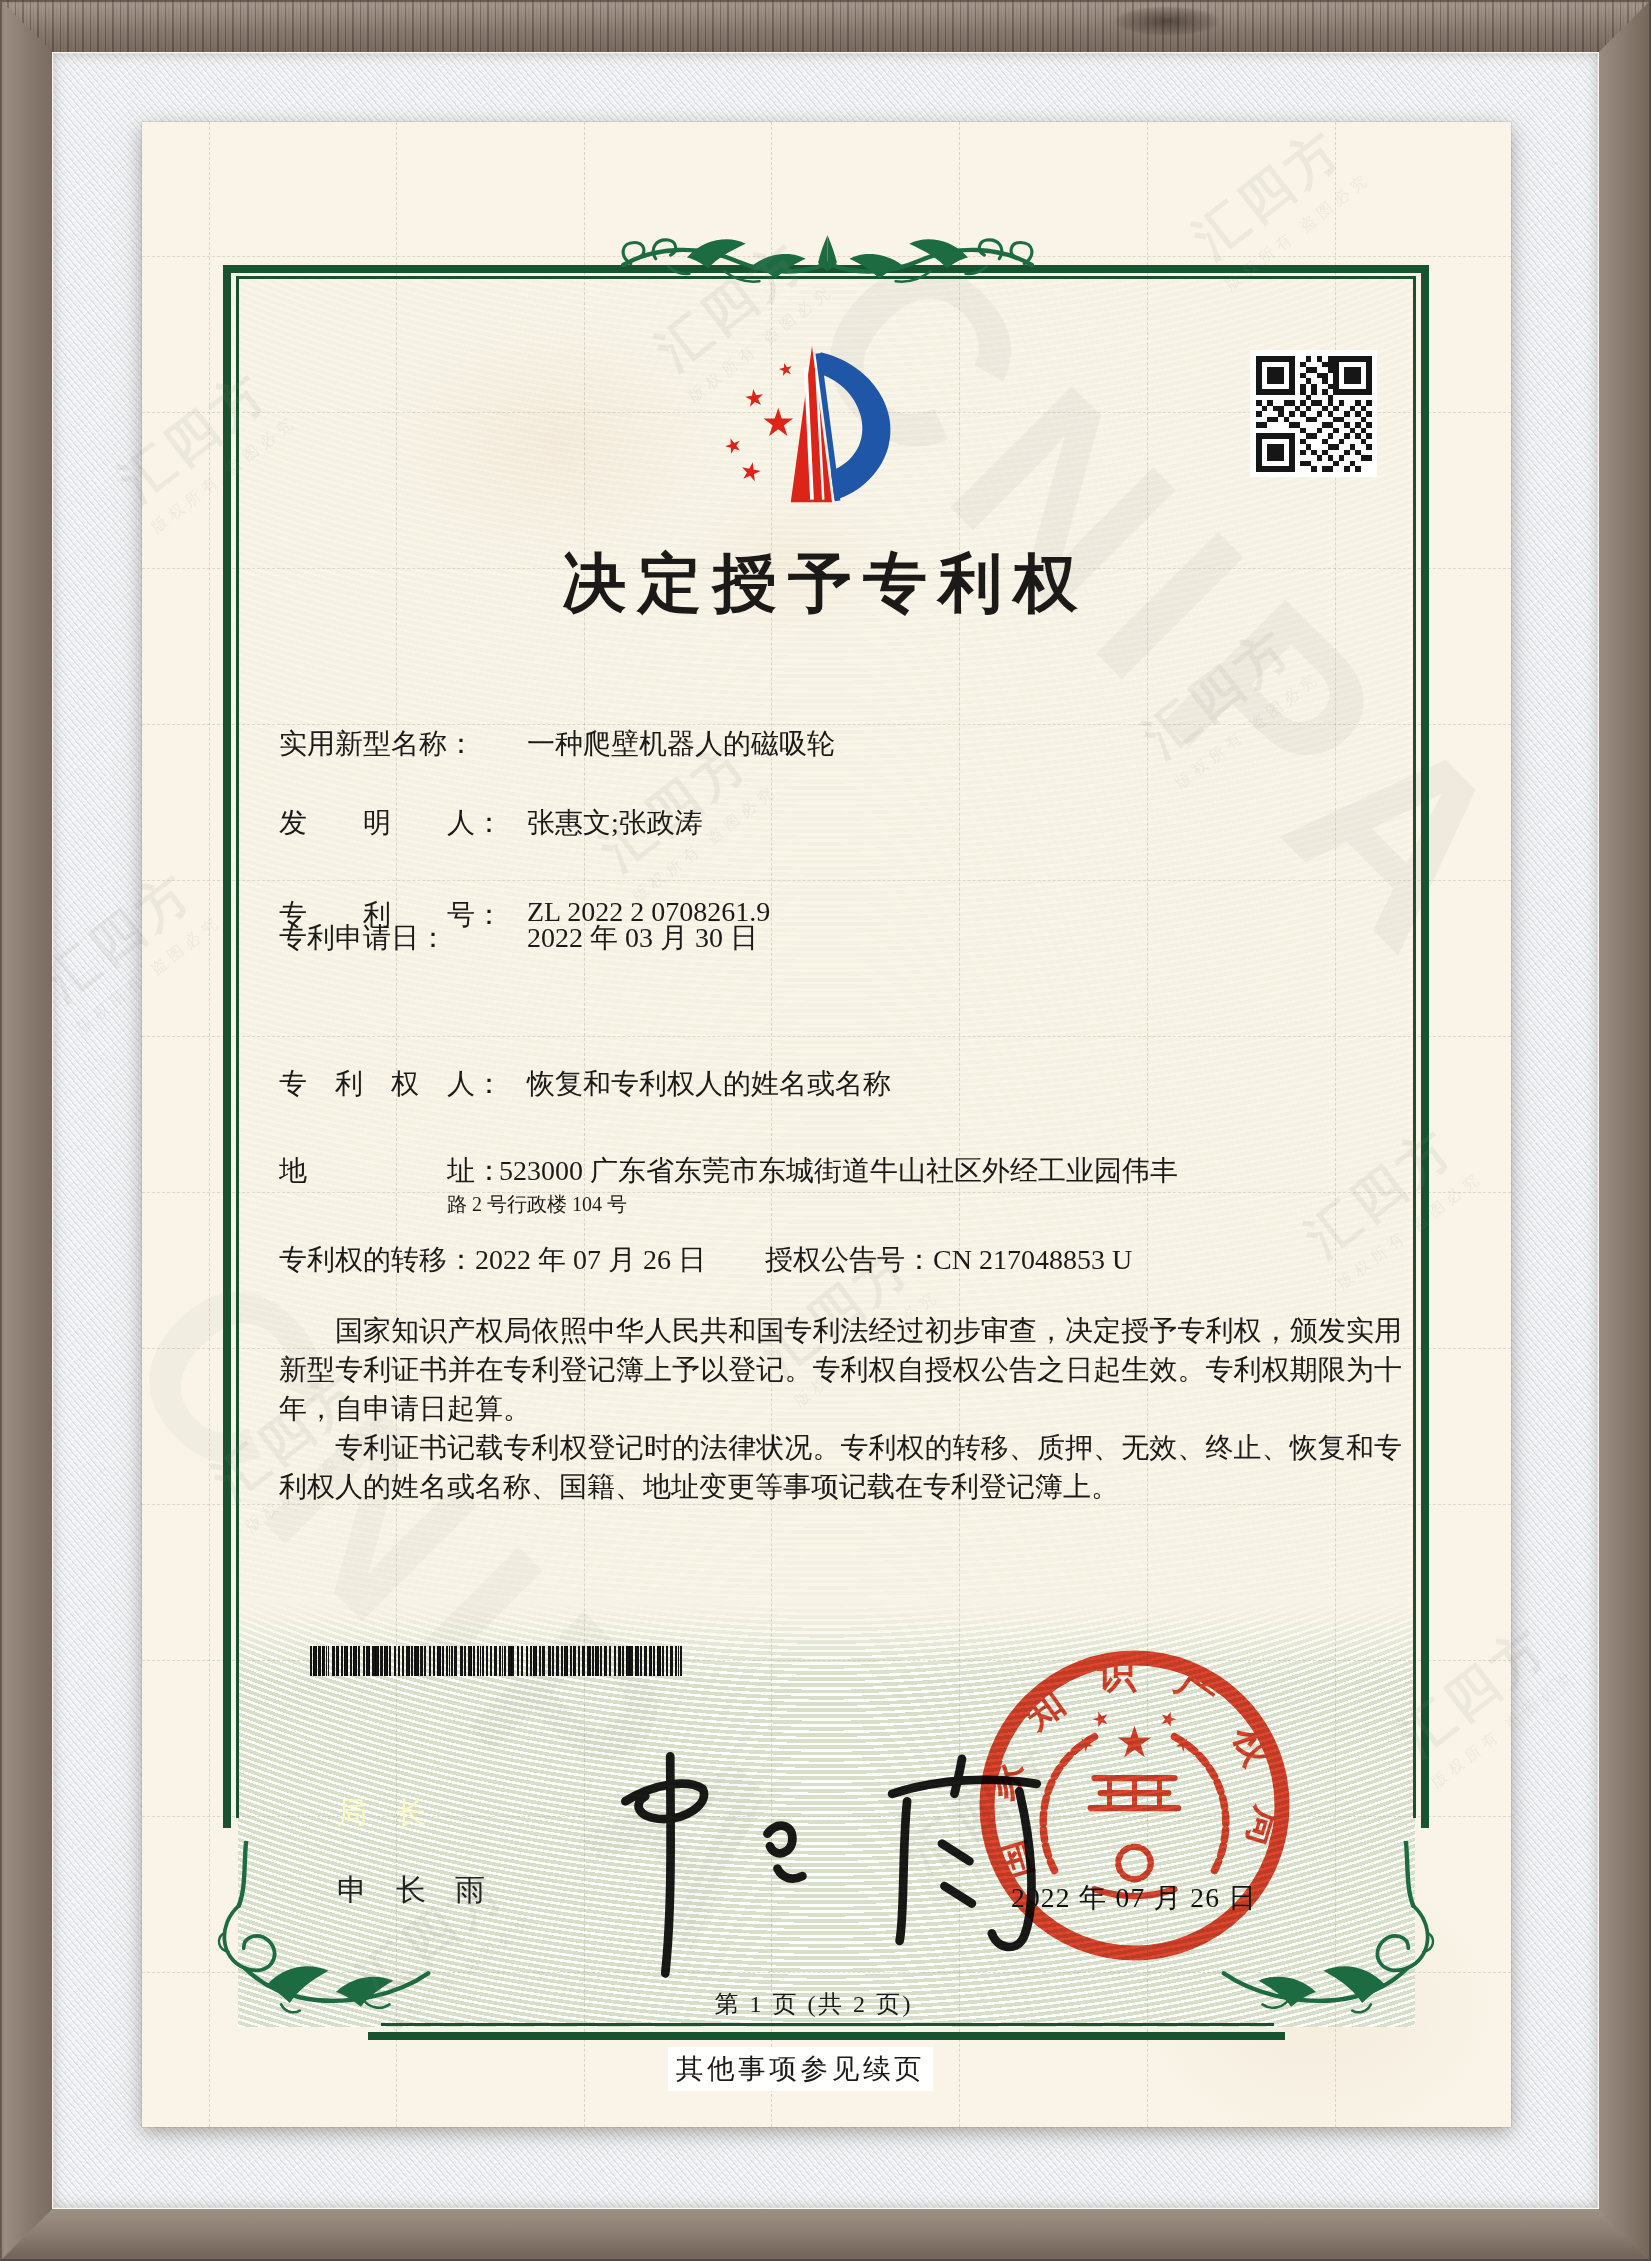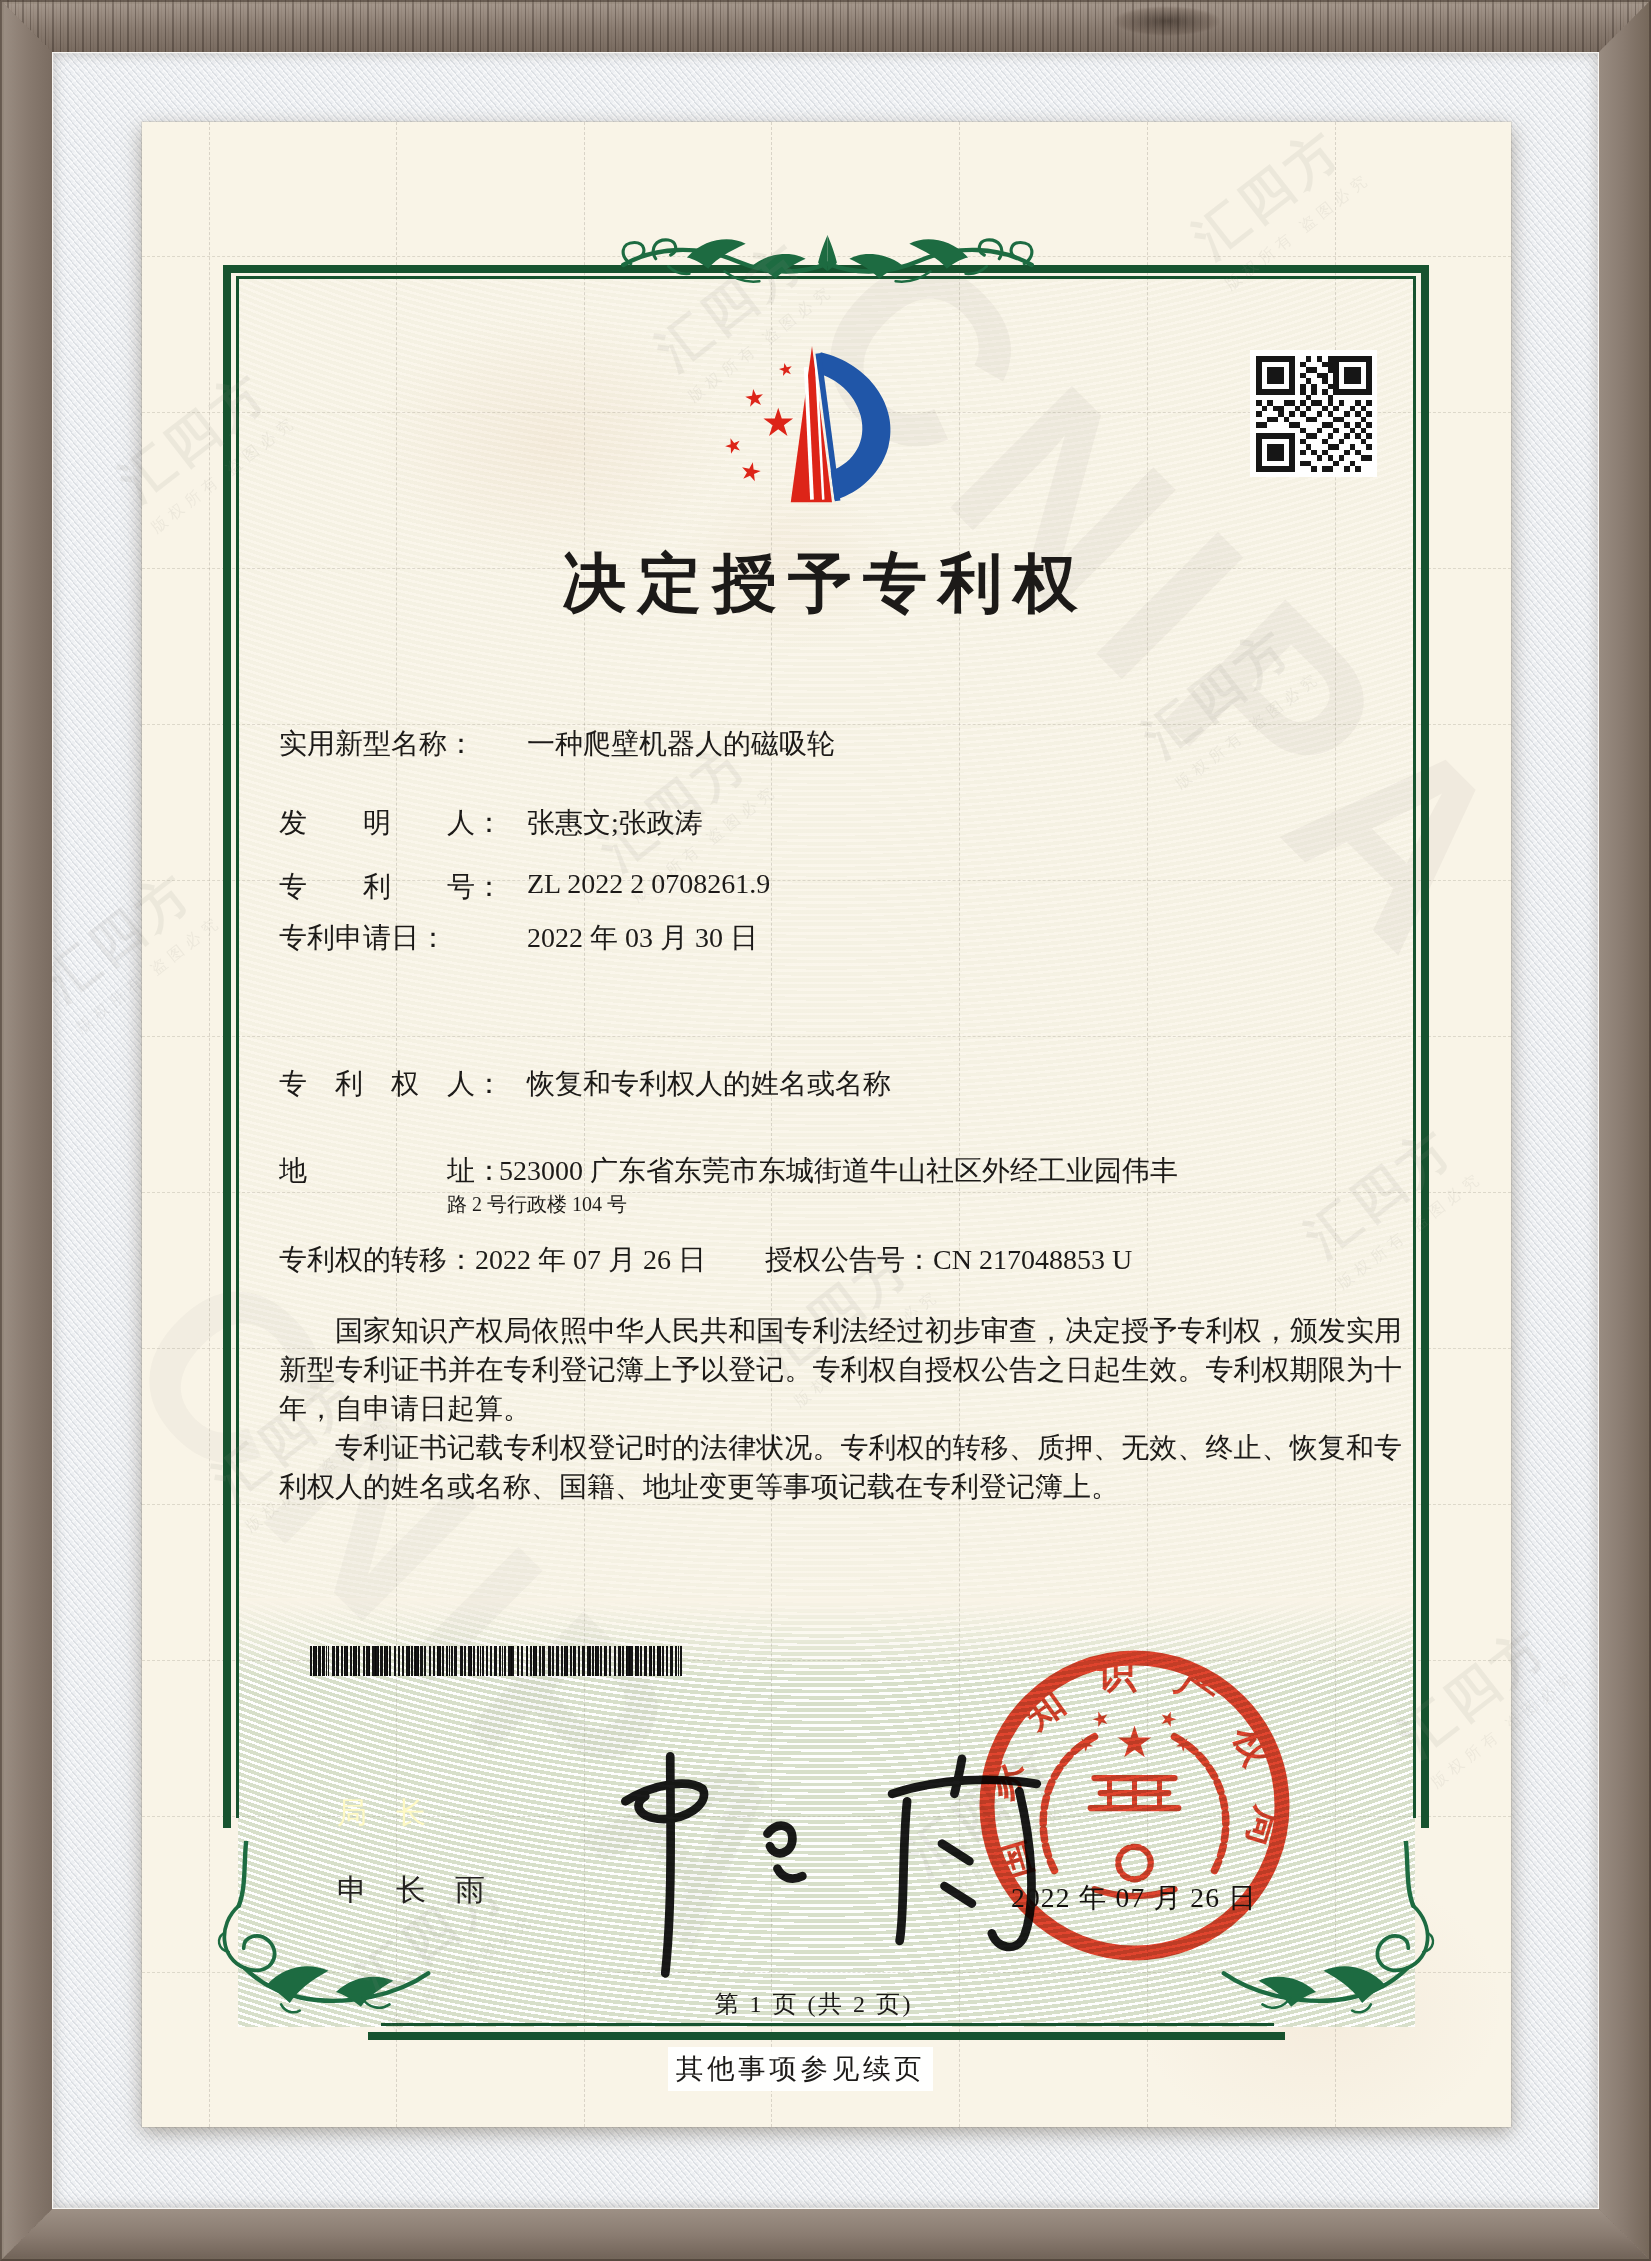--- a/index.html
+++ b/index.html
@@ -261,21 +261,21 @@
   <div class="ct title">决定授予专利权</div>
 
   <div class="row" style="top:725px">
     <span class="lab">实用新型名称：</span>
     <span class="val">一种爬壁机器人的磁吸轮</span>
   </div>
   <div class="row" style="top:804px">
     <span class="lab">发　　明　　人：</span>
     <span class="val">张惠文;张政涛</span>
   </div>
-  <div class="row" style="top:868px">
+  <div class="row" style="top:896px">
     <span class="lab">专　　利　　号：</span>
     <span class="val">ZL 2022 2 0708261.9</span>
   </div>
   <div class="row" style="top:919px">
     <span class="lab">专利申请日：</span>
     <span class="val">2022 年 03 月 30 日</span>
   </div>
   <div class="row" style="top:1065px">
     <span class="lab">专　利　权　人：</span>
     <span class="val">恢复和专利权人的姓名或名称</span>

